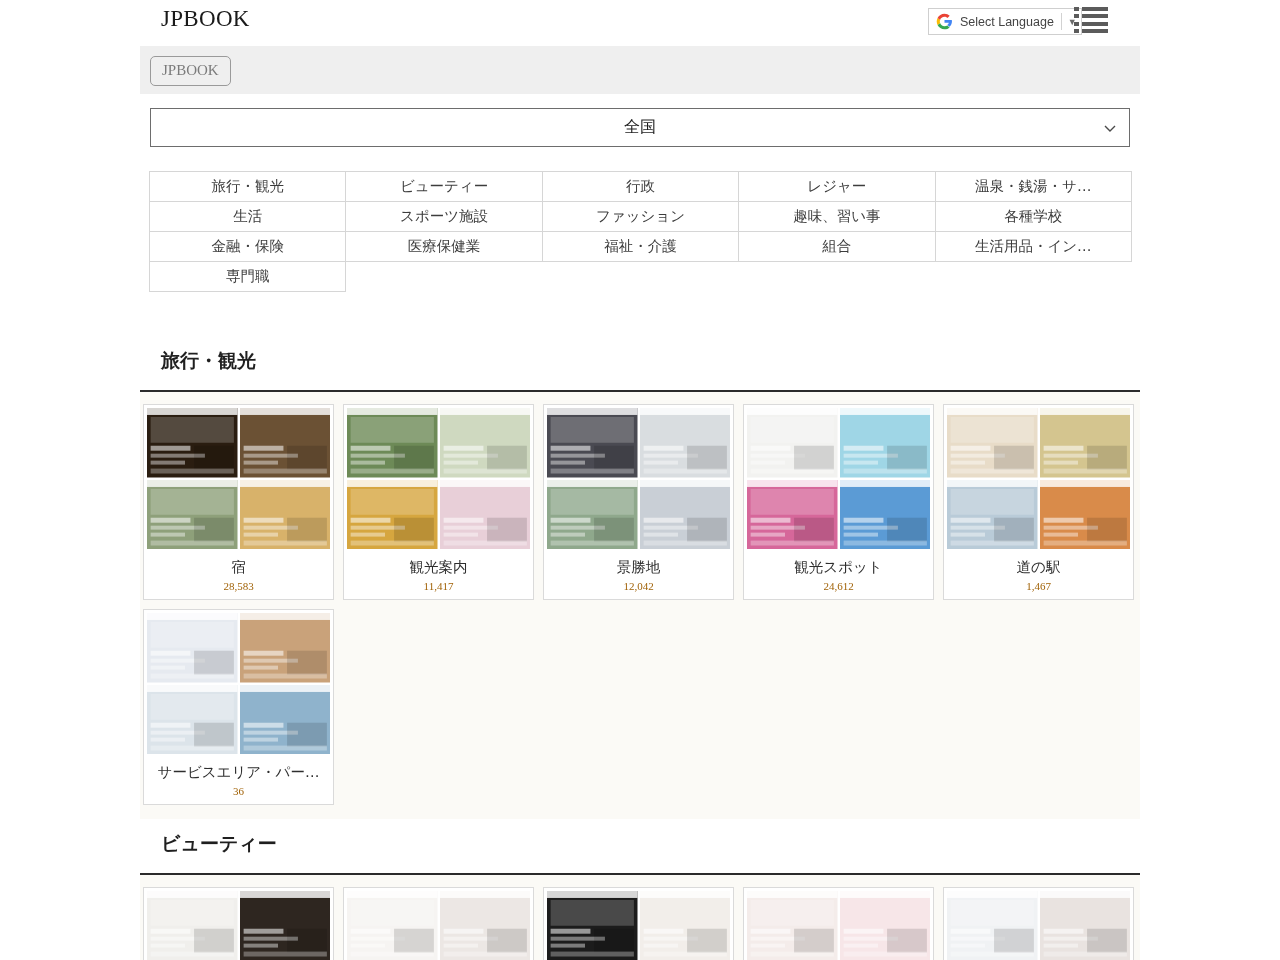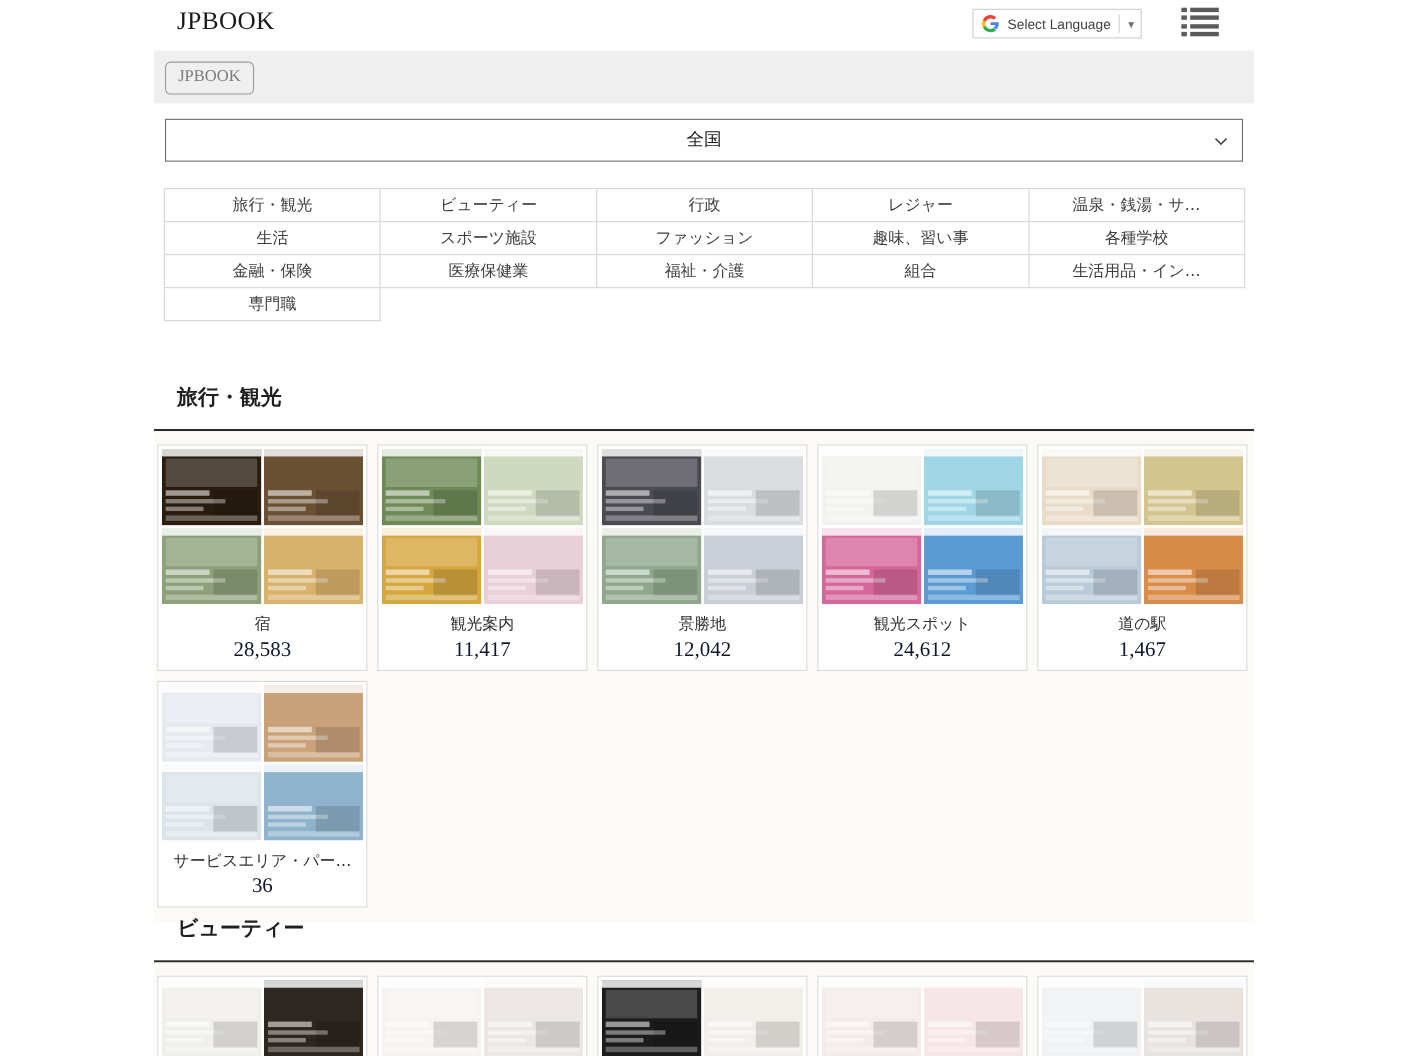--- a/index.html
+++ b/index.html
@@ -18,21 +18,21 @@
     position: absolute; left: 0; top: 0;
     width: 1280px; height: 46px;
     background: #ffffff;
   }
   .brand {
     position: absolute; left: 161px; top: 6px;
     font-family: "Liberation Serif", "DejaVu Serif", serif;
     font-size: 23px; color: #1a1a1a; letter-spacing: .3px;
   }
   .gtranslate {
-    position: absolute; left: 884px; top: 8px;
+    position: absolute; left: 928px; top: 8px;
     width: 154px; height: 27px;
     background: #ffffff;
     border: 1px solid #cfcfcf;
     display: flex; align-items: center;
   }
   .g-logo {
     width: 17px; height: 17px; margin-left: 7px; flex: 0 0 auto;
     position: relative;
   }
   .g-logo svg { display: block; }
@@ -154,22 +154,22 @@
     text-align: center;
     font-size: 14.5px;
     color: #2e2e2e;
     margin-top: 9px;
     white-space: nowrap; overflow: hidden; text-overflow: ellipsis;
     padding: 0 3px;
     font-family: "DejaVu Sans", "Liberation Sans", sans-serif;
   }
   .card-count {
     text-align: center;
-    font-size: 19px;
-    color: #0f172a;
+    font-size: 11px;
+    color: #a16207;
     margin-top: 3px;
     padding-bottom: 7px;
     font-family: "Liberation Serif", "DejaVu Serif", serif;
   }
 </style>
 </head>
 <body>
 
 <div class="page">
 

